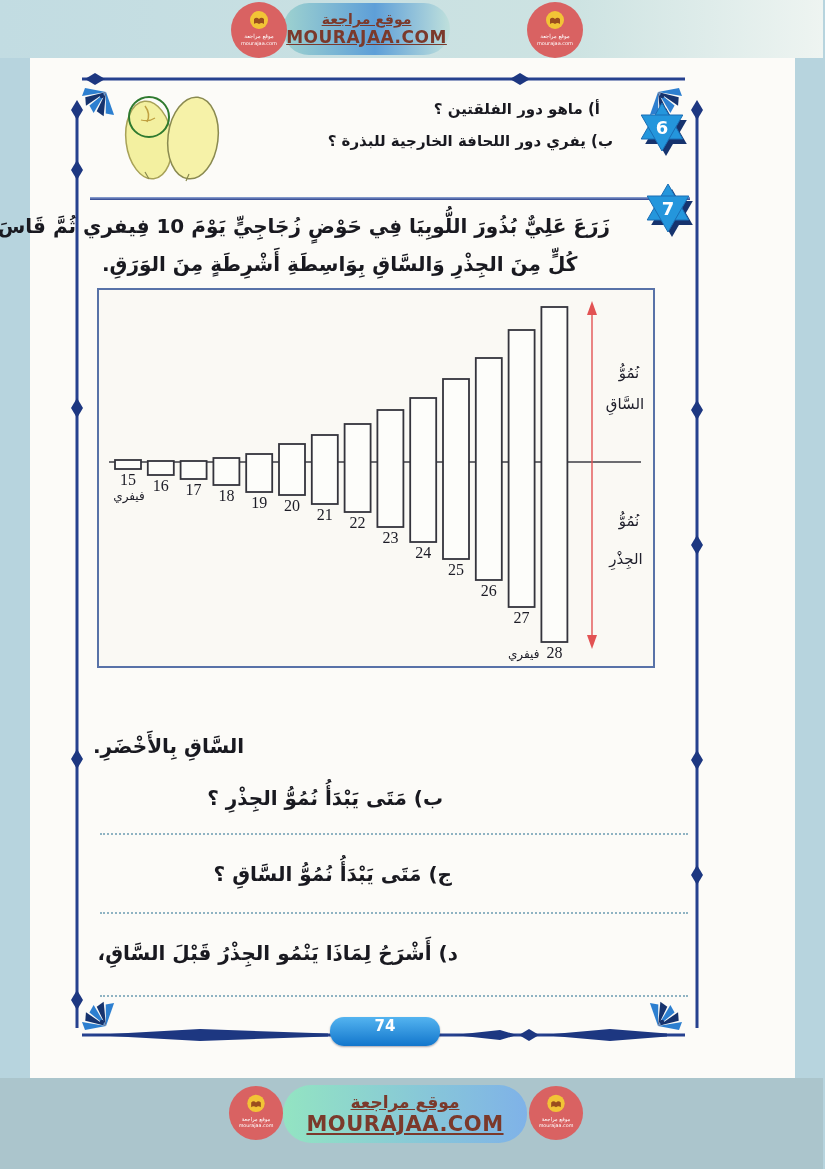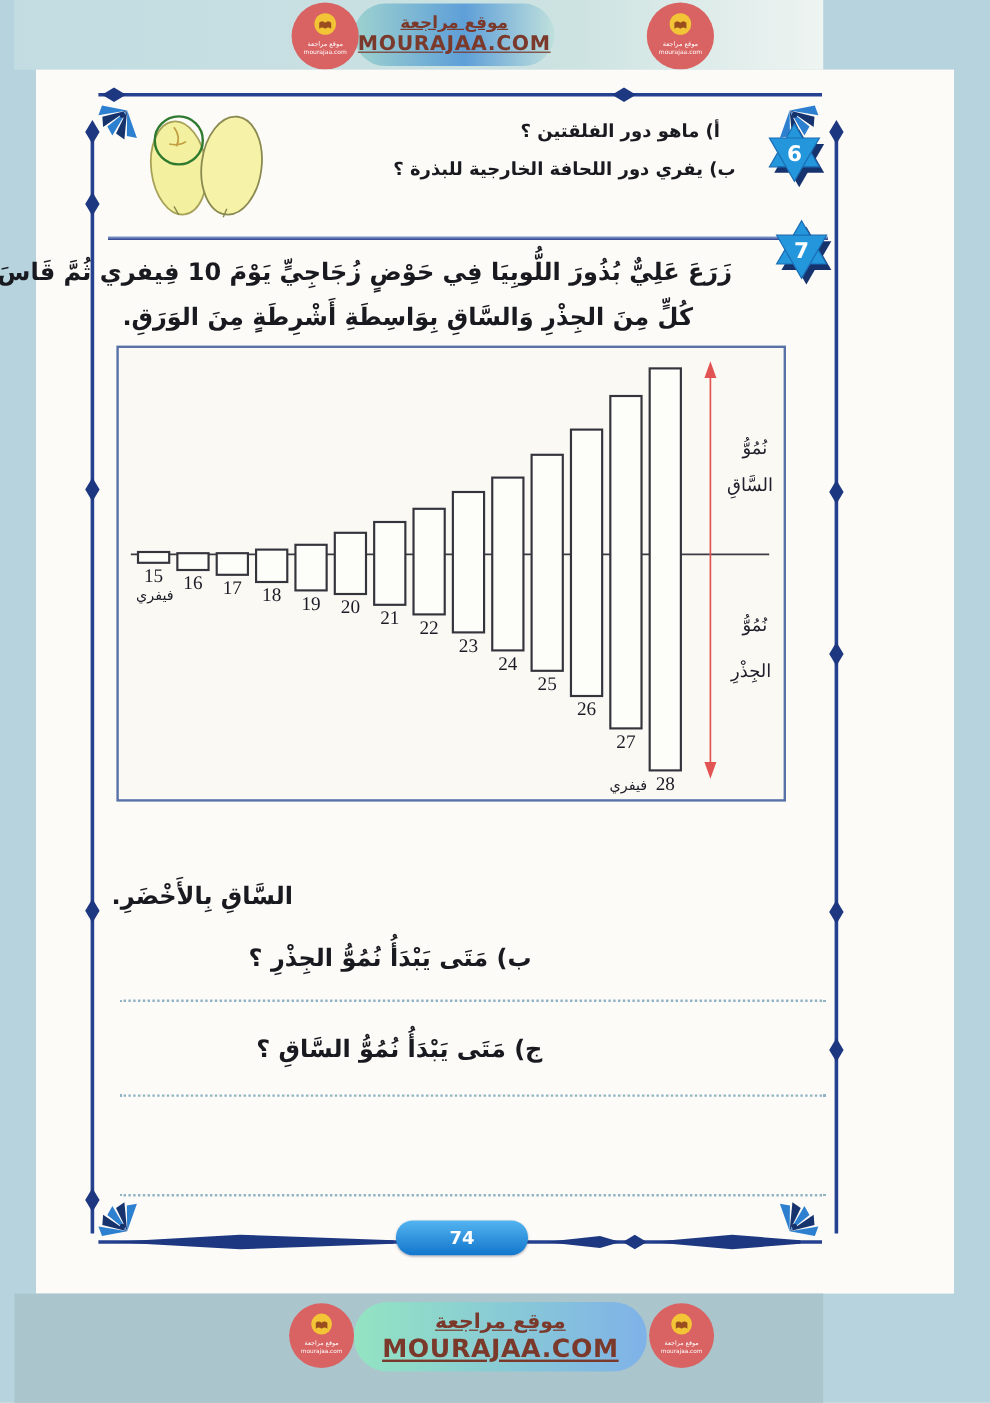--- a/index.html
+++ b/index.html
@@ -1,21 +1,21 @@
 <!DOCTYPE html>
 <html><head>
 <meta charset="utf-8">
 <style>
   html,body{margin:0;padding:0;}
   body{
     width:825px;height:1169px;position:relative;overflow:hidden;
     background:#b7d4de;
     font-family:"DejaVu Sans",sans-serif;
   }
-  .band{position:absolute;left:12px;width:674px;}
+  .band{position:absolute;left:0;width:823px;}
   #header-band{top:0;height:58px;
     background:linear-gradient(90deg,#c2dce2 0%,#cde3e2 70%,#eef4f1 100%);
     background-color:#c4dde3;}
   #footer-band{top:1078px;height:91px;background:#abc5cc;}
   .dots{background-image:radial-gradient(rgba(255,255,255,.45) 1px,transparent 1.2px);background-size:7px 7px;}
   
   .site-pill{position:absolute;border-radius:28px;display:flex;flex-direction:column;align-items:center;justify-content:center;}
   #header-pill{left:283px;top:3px;width:167px;height:52px;border-radius:26px;
     background:linear-gradient(90deg,#9ed2cf 0%,#5e9fd8 55%,#bfe0dc 100%);}
   #footer-pill{left:283px;top:7px;width:244px;height:58px;
@@ -40,21 +40,21 @@
   #chart-box{left:67px;top:230px;width:554px;height:376px;background:#faf9f4;
     border:2px solid #5872a8;z-index:2;}
   #chart-box svg{display:block;}
   .day-label{font-family:"Liberation Serif",serif;font-size:16px;fill:#1c1c26;}
   .month-label{font-family:"DejaVu Sans",sans-serif;font-size:12px;fill:#1c1c26;}
   .axis-label{font-family:"DejaVu Sans",sans-serif;font-size:15px;fill:#20202c;}
   .dotted-line{border-bottom:2px dotted #8fb3c3;height:0;z-index:2;}
   
   #page-pill{left:300px;top:959px;width:110px;height:29px;border-radius:14px;
     background:linear-gradient(#54b4f0,#1276cc);z-index:3;
-    display:flex;align-items:center;justify-content:center;
+    display:flex;justify-content:center;
     color:#fff;font-weight:bold;font-size:15px;box-shadow:0 1px 2px rgba(0,0,40,.35);}
   .star-badge{z-index:3;}
 </style>
 </head>
 <body>
 
 <div id="header-band" class="band dots">
   <div id="header-pill" class="site-pill">
     <span class="site-ar">موقع مراجعة</span>
     <span class="site-dom">MOURAJAA.COM</span>
@@ -207,20 +207,21 @@
         <text x="530" y="236" text-anchor="middle" class="axis-label">نُمُوُّ</text>
         <text x="527" y="274" text-anchor="middle" class="axis-label">الجِذْرِ</text>
       </svg>
   </div>
 
   <div class="abs ar qtext" style="left:63px;top:676px;">السَّاقِ بِالأَخْضَرِ.</div>
   <div class="abs ar qtext" style="right:352px;top:728px;">ب) مَتَى يَبْدَأُ نُمُوُّ الجِذْرِ ؟</div>
   <div class="abs dotted-line" style="left:70px;right:107px;top:775px;"></div>
   <div class="abs ar qtext" style="right:343px;top:804px;">ج) مَتَى يَبْدَأُ نُمُوُّ السَّاقِ ؟</div>
   <div class="abs dotted-line" style="left:70px;right:107px;top:854px;"></div>
+  <div class="abs ar qtext" style="right:337px;top:883px;">د) أَشْرَحُ لِمَاذَا يَنْمُو الجِذْرُ قَبْلَ السَّاقِ،</div>
   <div class="abs dotted-line" style="left:70px;right:107px;top:937px;"></div>
 
   <div id="page-pill" class="abs">
     <span>74</span>
   </div>
 </div>
 
 <div id="footer-band" class="band dots">
   <div id="footer-pill" class="site-pill">
     <span class="site-ar">موقع مراجعة</span>

